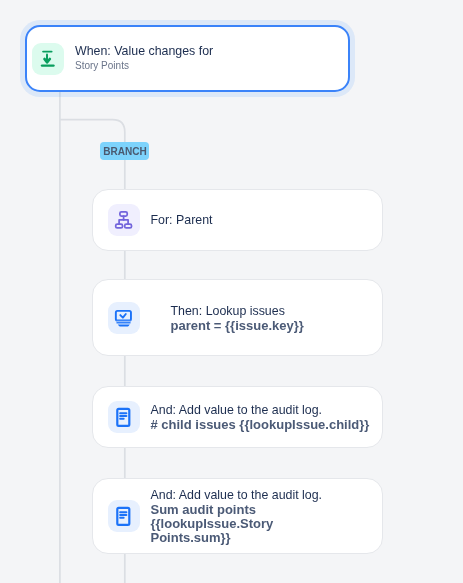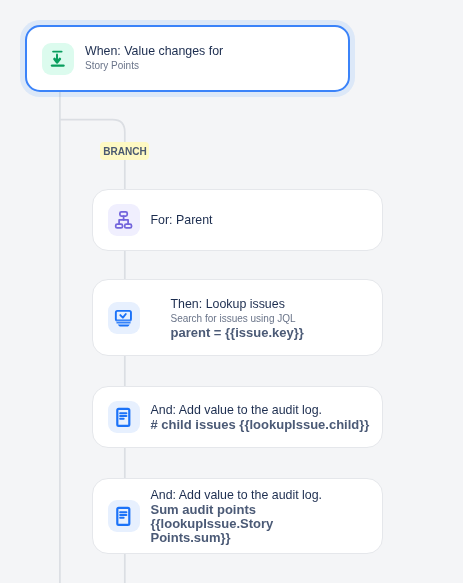--- a/index.html
+++ b/index.html
@@ -21,42 +21,42 @@
     display:flex; align-items:center; justify-content:center;
   }
   .chip-green  { background:#DCFBEE; margin-top:1px; }
   .chip-purple { background:#F0EFFE; }
   .chip-blue   { background:#E7F0FE; }
 
   .trigger-card {
     position:absolute; left:25px; top:24.7px; width:324.5px; height:67px;
     background:#ffffff; border:2.5px solid #3B83F9; border-radius:15px;
     box-shadow:0 0 0 5px rgba(55,140,255,0.125);
-    display:flex; align-items:center; padding-left:15px;
+    display:flex; align-items:center; padding-left:5px;
   }
   .step-card {
     position:absolute; left:91.5px; width:291px;
     background:#ffffff; border:1px solid #E5E7EB; border-radius:16px;
     display:flex; align-items:center; padding-left:15px;
   }
   .card-1 { top:189.2px; height:62px; }
   .card-2 { top:279.2px; height:77.2px;gap:20px; }
   .card-3 { top:386.2px; height:62px; }
   .card-4 { top:478.2px; height:75.8px; }
 
   .card-text { margin-left:11px; }
   .title  { font-size:12.4px;  color:#1C2D4F; line-height:16px; white-space:nowrap; }
   .sub    { font-size:10px; color:#6A7489; line-height:14px; white-space:nowrap; }
   .detail { font-size:13px; font-weight:bold; color:#4B5A76; line-height:14px; }
   .detail.wrap { width:196px; white-space:normal; }
   .title, .sub, .detail, .branch-pill { filter:opacity(1); }
 
   .branch-pill {
     position:absolute; left:100px; top:142px; width:49px; height:18px;
-    background:#fef9c3; border-radius:4px;
+    background:#7dd3fc; border-radius:4px;
     font-size:10.05px; font-weight:bold; color:#4A5970; letter-spacing:0.02px;
     display:flex; align-items:center; justify-content:center; padding-left:1px;
   }
 </style>
 </head>
 <body>
 
 <div class="canvas">
 
   <svg class="conn" width="463" height="583" fill="none">
@@ -101,21 +101,20 @@
       <svg width="32" height="32" viewBox="0 0 32 32" fill="none" aria-hidden="true">
         <rect x="7.85" y="8.9" width="15.1" height="9.6" rx="1.6" fill="none" stroke="#1B72F8" stroke-width="1.9"></rect>
         <path d="M12.3 13.1L14.9 15.7L17.8 12.0" stroke="#1B72F8" stroke-width="1.9" stroke-linecap="round" stroke-linejoin="round"></path>
         <path d="M8.1 18.7 H23.1 L22.7 20.2 H8.5 Z" fill="#94BCFB"></path>
         <path d="M8.5 20.8 H22.5" stroke="#1B72F8" stroke-width="1.3"></path>
         <path d="M9.8 22.4 H21.8 L20.6 24.1 Q20.3 24.4 19.8 24.4 H11.8 Q11.3 24.4 11.0 24.1 Z" fill="#1B72F8"></path>
       </svg>
     </div>
     <div class="card-text">
       <div class="title">Then: Lookup issues</div>
-      <div class="sub">Search for issues using JQL</div>
       <div class="detail">parent = {{issue.key}}</div>
     </div>
   </div>
 
   <div class="step-card card-3">
     <div class="icon-chip chip-blue">
       <svg width="32" height="32" viewBox="0 0 32 32" fill="none" aria-hidden="true">
         <rect x="9.3" y="7.9" width="12.0" height="17.0" rx="1.4" stroke="#1B72F8" stroke-width="2.2"></rect>
         <path d="M12.1 12.3H18.4" stroke="#1B72F8" stroke-width="1.9" stroke-linecap="round"></path>
         <path d="M12.1 15.0H18.4" stroke="#1B72F8" stroke-width="1.9" stroke-linecap="round"></path>

